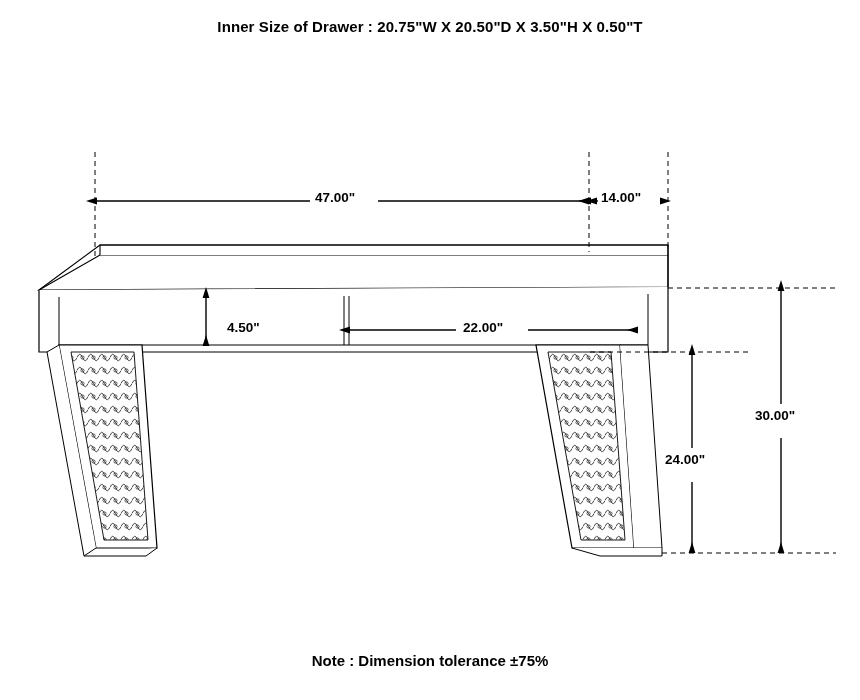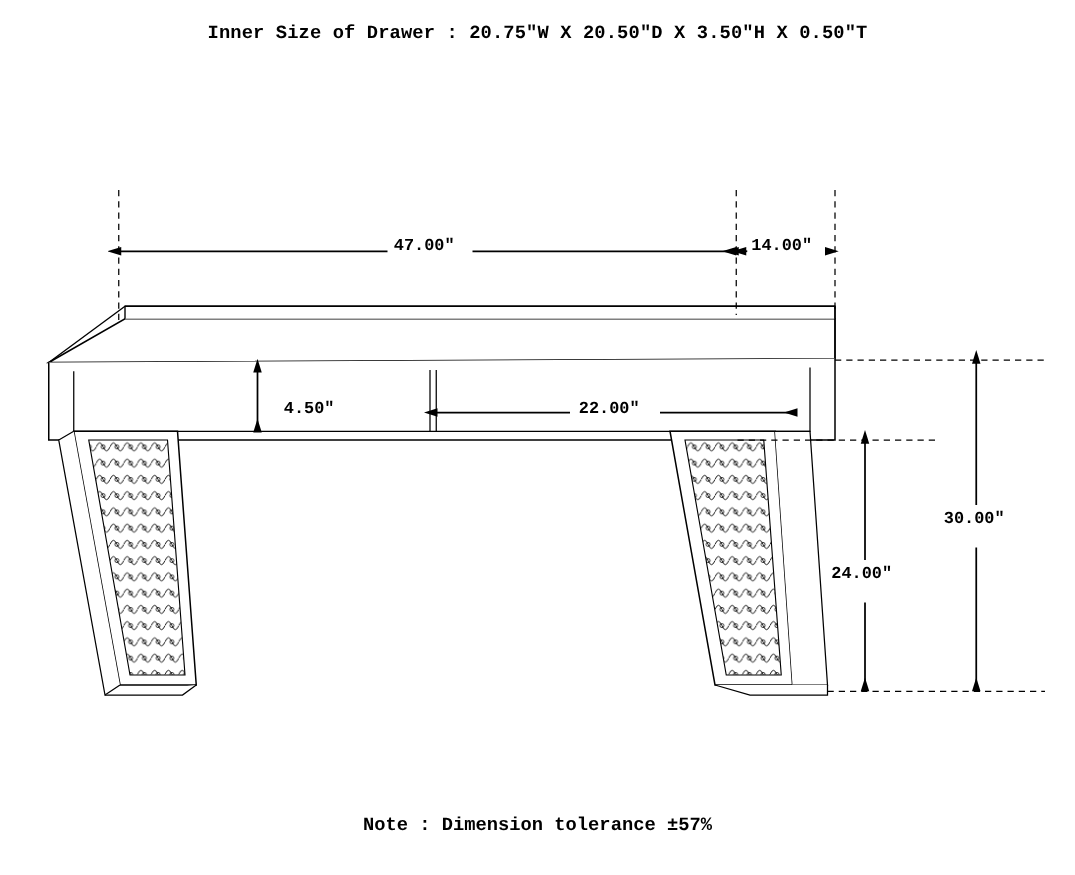--- a/index.html
+++ b/index.html
@@ -12,21 +12,20 @@
     background: #ffffff;
     font-family: "Liberation Sans", sans-serif;
     color: #000000;
     position: relative;
     overflow: hidden;
   }
   #stage {
     position: relative;
     width: 860px;
     height: 596px;
-    font-family: Liberation Mono, monospace;
   }
   .title {
     position: absolute;
     top: 18px;
     left: 0;
     width: 860px;
     text-align: center;
     font-size: 15px;
     font-weight: bold;
     letter-spacing: 0.1px;
@@ -140,14 +139,14 @@
     </g>
   </svg>
 
   <div class="dim-label lbl-47">47.00"</div>
   <div class="dim-label lbl-14">14.00"</div>
   <div class="dim-label lbl-450">4.50"</div>
   <div class="dim-label lbl-22">22.00"</div>
   <div class="dim-label lbl-30">30.00"</div>
   <div class="dim-label lbl-24">24.00"</div>
 
-  <div class="note">Note : Dimension tolerance ±57%</div>
+  <div class="note">Note : Dimension tolerance ±75%</div>
 </div>
 
 </body></html>

